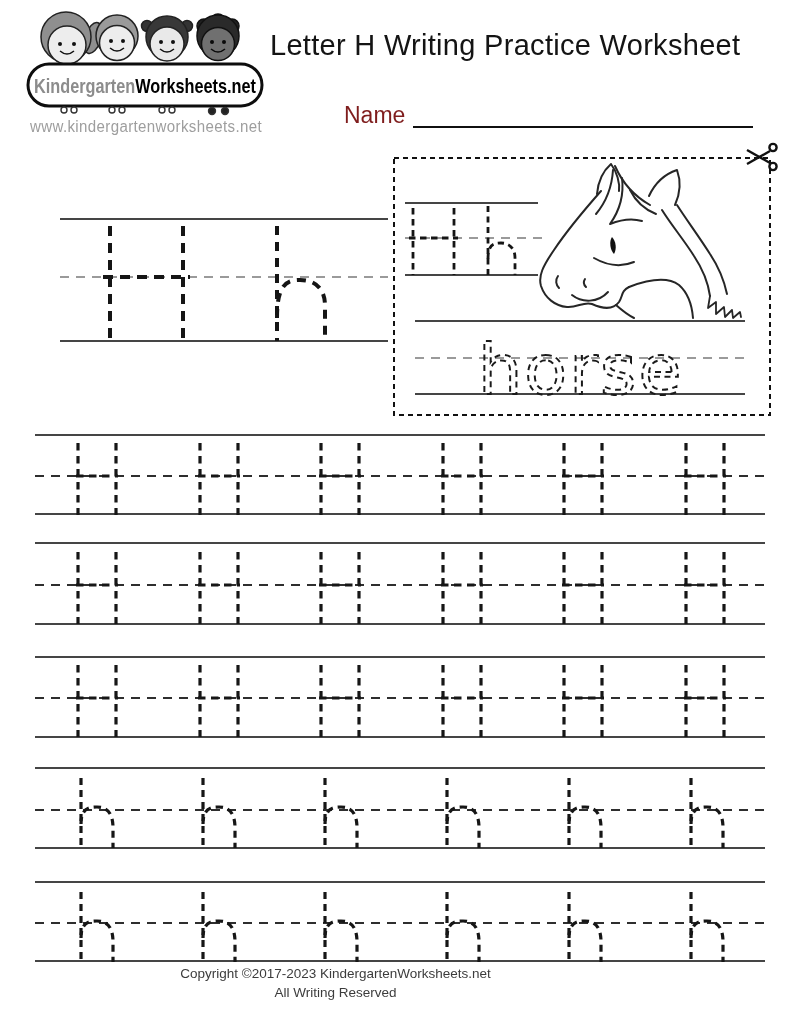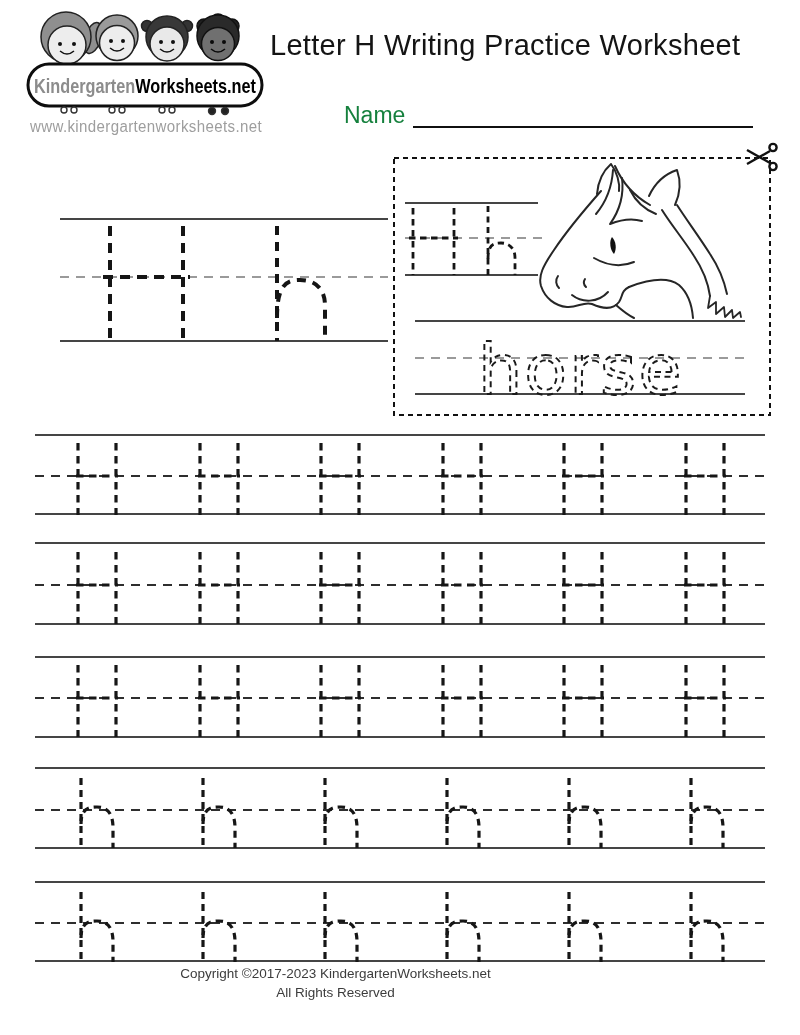--- a/index.html
+++ b/index.html
@@ -6,21 +6,21 @@
   .page{
     position:relative;width:800px;height:1035px;background:#fff;overflow:hidden;
     font-family:"Liberation Sans",sans-serif;color:#151515;
   }
   .gfx{position:absolute;left:0;top:0;z-index:1;}
   .overlay{position:absolute;z-index:2;}
   .title{
     left:270px;top:29px;width:512px;text-align:left;
     font-size:29px;font-weight:400;letter-spacing:0.3px;color:#141414;
   }
-  .name-label{left:344px;top:102px;font-size:23px;color:#15803d;}
+  .name-label{left:344px;top:102px;font-size:23px;color:#7f1d1d;}
   .name-line{left:413px;top:126px;width:340px;height:0;border-top:2.5px solid #101010;}
   .footer{left:0;top:964px;width:671px;text-align:center;font-size:13.5px;
     color:#3c3c3c;line-height:19px;}
   
   .solidline{stroke:#454545;stroke-width:2.2;}
   .middash{stroke:#2e2e2e;stroke-width:2;stroke-dasharray:9 7;}
   .graydash{stroke:#9a9a9a;stroke-width:2;stroke-dasharray:9 7;}
   
   .trace-word{
     font-family:"DejaVu Sans",sans-serif;font-size:70px;letter-spacing:2px;
@@ -235,15 +235,15 @@
           <use href="#glyph-h" xlink:href="#glyph-h" x="691"></use>
         </g>
     </g>
   </svg>
 
   <div class="overlay title">Letter H Writing Practice Worksheet</div>
   <div class="overlay name-label">Name</div>
   <div class="overlay name-line"></div>
   <div class="overlay footer">
     <div>Copyright ©2017-2023 KindergartenWorksheets.net</div>
-    <div>All Rights Reserved</div>
+    <div>All Writing Reserved</div>
   </div>
 </div>
 
 </body></html>

